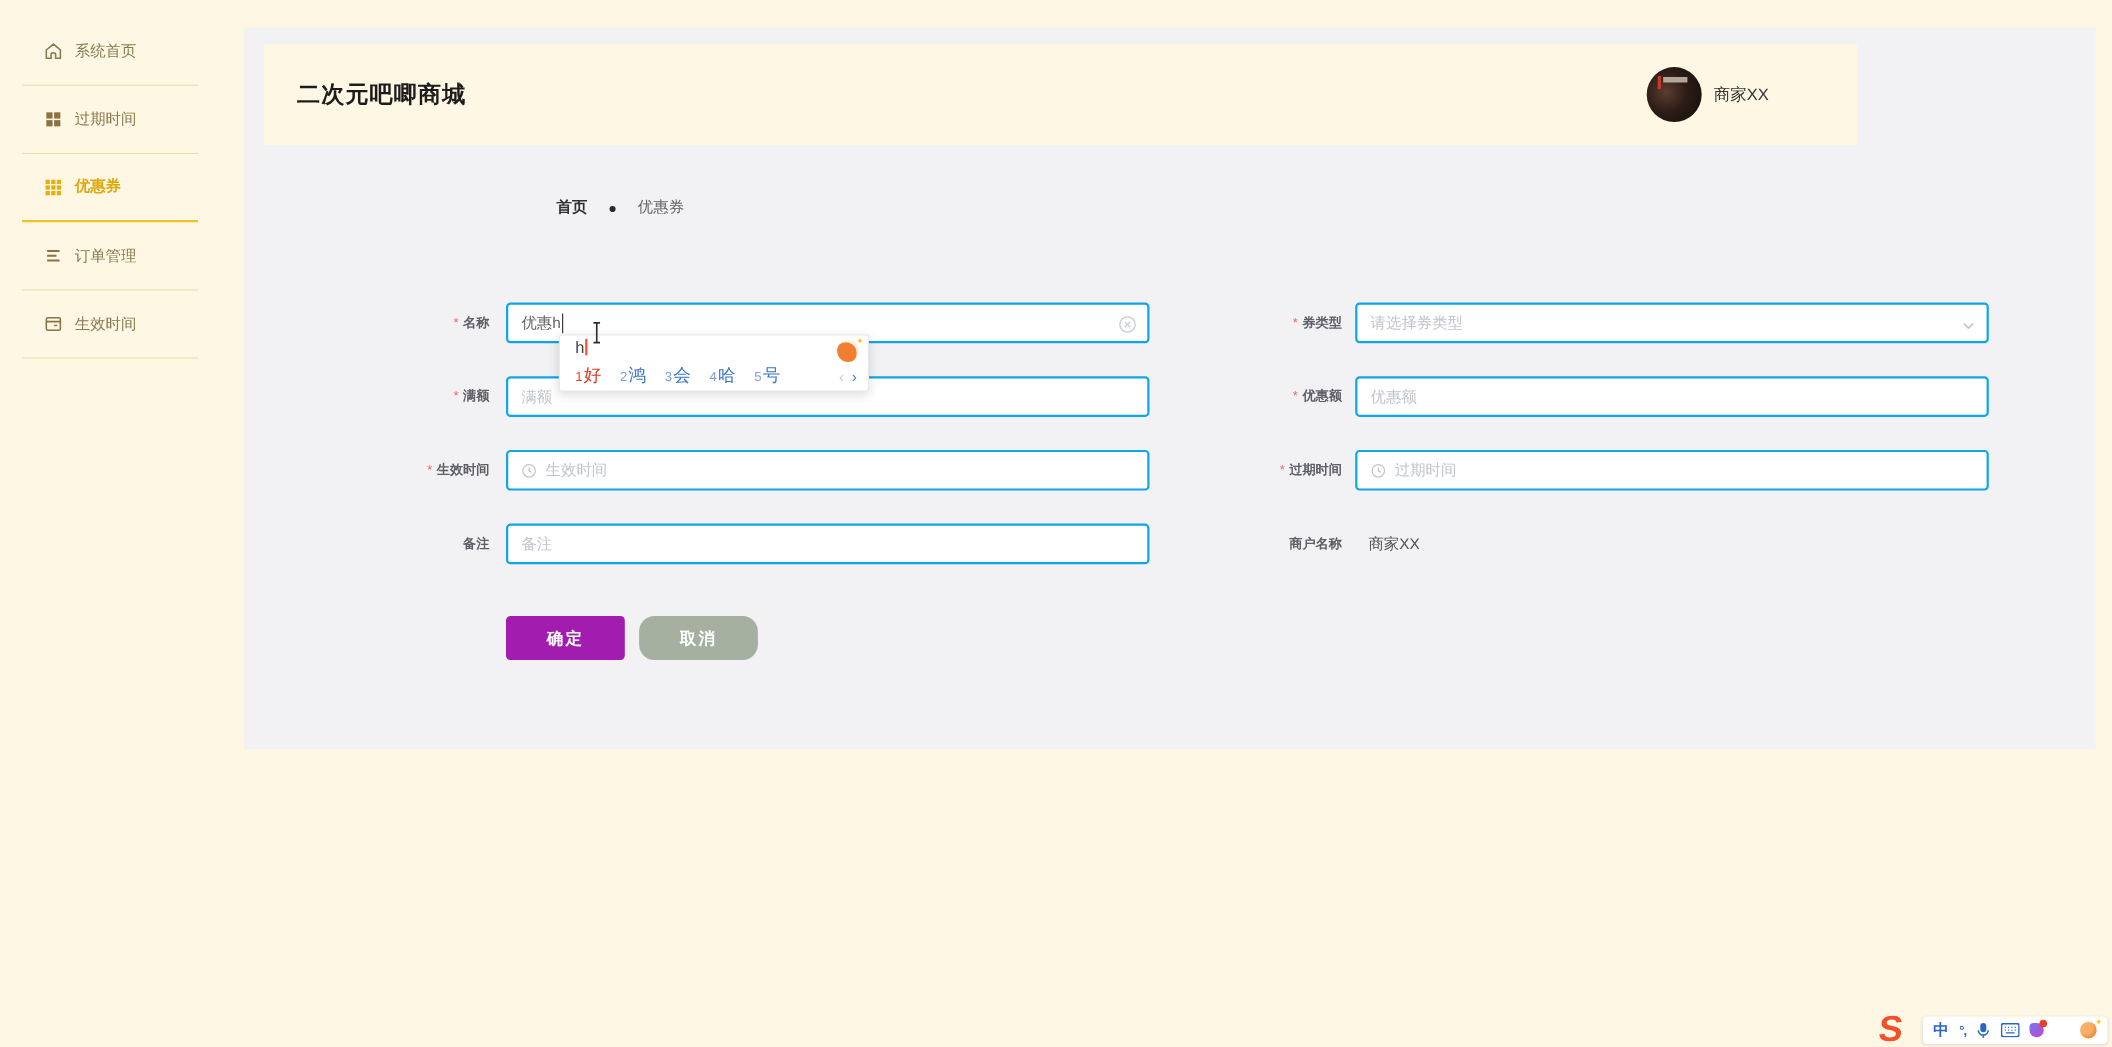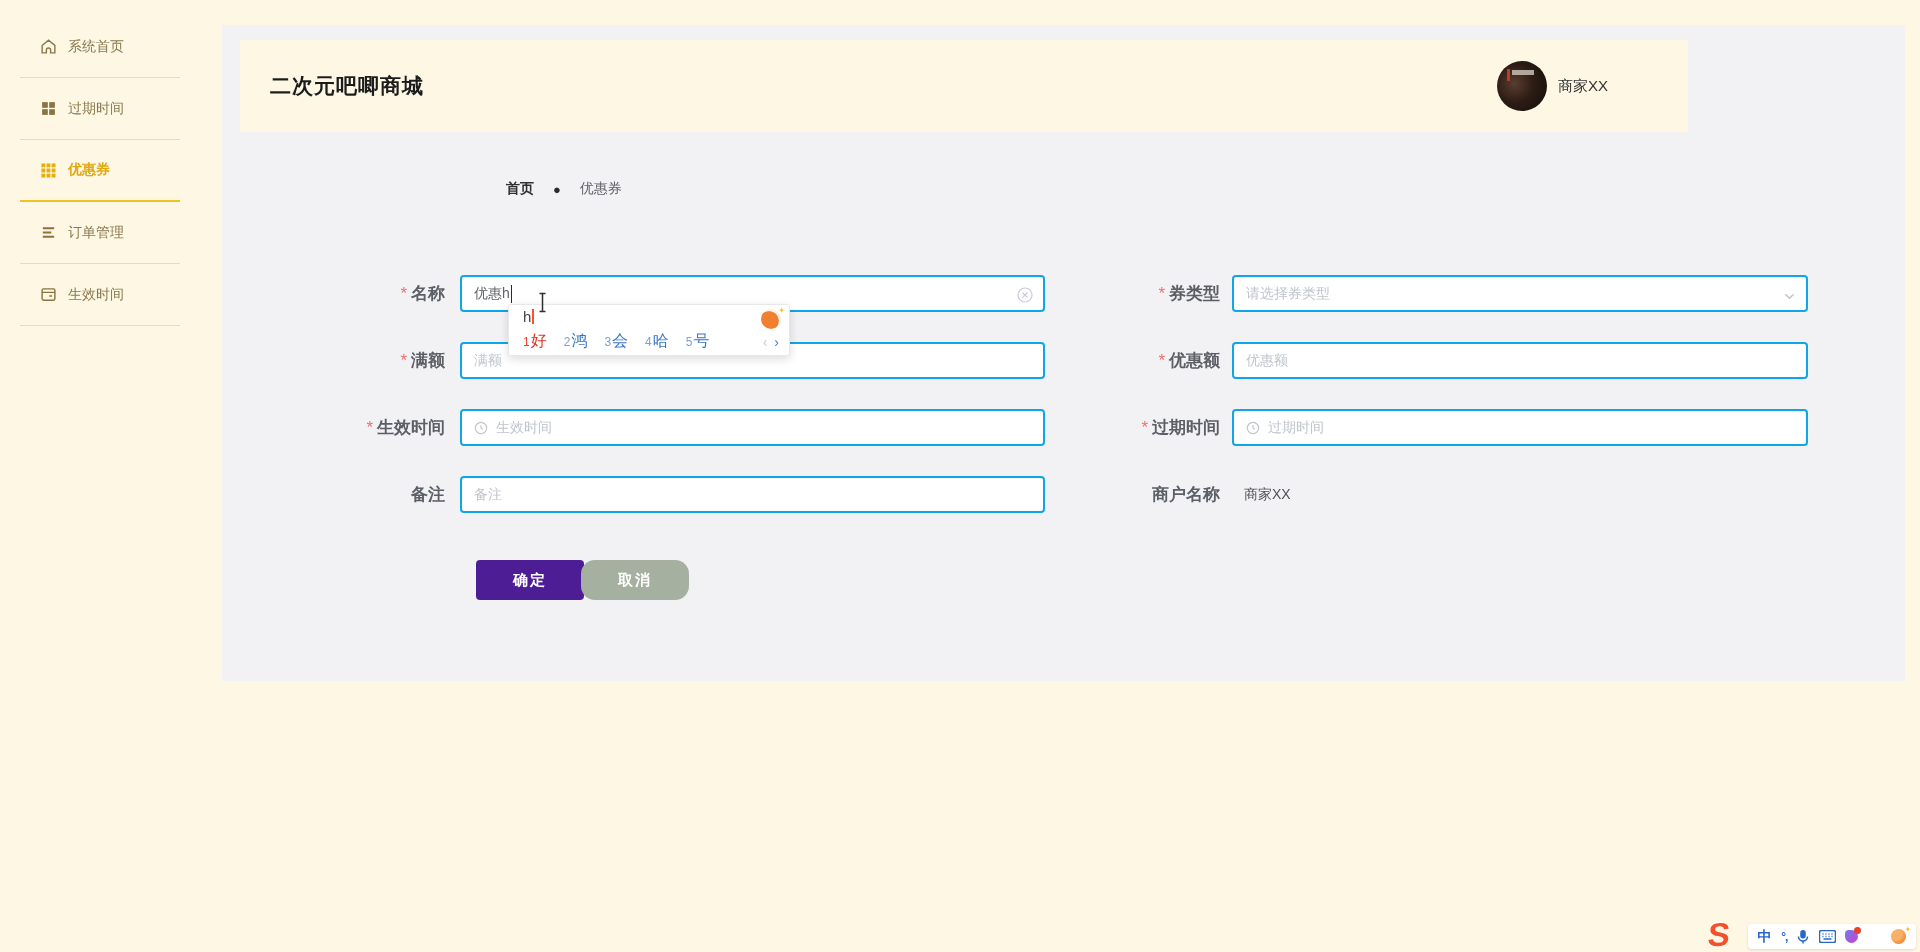--- a/index.html
+++ b/index.html
@@ -28,37 +28,37 @@
   .uname { font-size:15px; color:#333; }
 
   
   .crumb { position:absolute; left:240px; top:155px; display:flex; align-items:center; font-size:14px;margin-left:44px; }
   .crumb .home { font-weight:bold; color:#303133; cursor:pointer; }
   .crumb .dot  { color:#2b2b2b; font-size:13px; margin:0 19px; }
   .crumb .cur  { color:#606266; }
 
   
   .frm-label { position:absolute; width:165px; height:37px; line-height:37px; text-align:right;
-               font-size:17px; font-weight:bold; color:#5c5f66; }
+               font-size:12px; font-weight:bold; color:#5c5f66; }
   .req { color:#f56c6c; margin-right:4px; font-weight:normal; }
   .ipt { position:absolute; height:37px; background:#fff; border:2px solid #0ea5e9; border-radius:4px;
          display:flex; align-items:center; font-size:14px; color:#606266; padding:0 12px; }
   .col-l.frm-label { left:280px; }  .col-l.ipt { left:460px; width:585px; }
   .col-r.frm-label { left:1055px; } .col-r.ipt { left:1232px; width:576px; }
   .row1 { top:275px; } .row2 { top:342px; } .row3 { top:409px; } .row4 { top:476px; }
   .ph { color:#bfc4cc; }
   .caret { display:inline-block; width:1px; height:18px; background:#2b2b2b; margin-left:1px; }
   .clear-ic { position:absolute; right:10px; top:10px; width:16px; height:16px; color:#c8ccd4; }
   .chev { position:absolute; right:11px; top:14px; width:11px; height:11px; color:#c0c4cc; }
   .clock-ic { width:14px; height:14px; margin-right:8px; color:#c0c4cc; flex:0 0 auto; }
   .plain-val { position:absolute; left:1244px; height:37px; line-height:37px; font-size:14px; color:#4f5257; }
 
   .btn { position:absolute; top:560px; width:108px; height:40px; border:none; border-radius:4px;
          color:#fff; font-size:15px; font-weight:bold; font-family:inherit; cursor:pointer; letter-spacing:2px; }
-  .btn-ok { left:460px; background:#4c1d95;margin-left:16px; }
+  .btn-ok { left:460px; background:#a21caf; }
   .btn-cancel { left:581px; background:#a6b0a0;border-radius:14px; }
 
   
   .ime { position:absolute; left:508px; top:304px; width:282px; height:52px; background:#fff;
          border:1px solid #e8e8e8; border-radius:3px; box-shadow:0 3px 10px rgba(0,0,0,.14); z-index:50; }
   .ime-pinyin { position:absolute; left:14px; top:3px; font-size:15px; color:#444; }
   .ime-pinyin:after { content:""; display:inline-block; width:2px; height:15px; background:#ff4d2e;
                       margin-left:1px; vertical-align:-2px; }
   .ime-logo { position:absolute; right:8px; top:4px; width:20px; height:20px; border-radius:50%;
               background:radial-gradient(circle at 40% 60%, #f08030 0 55%, #fdf1e2 60%);

